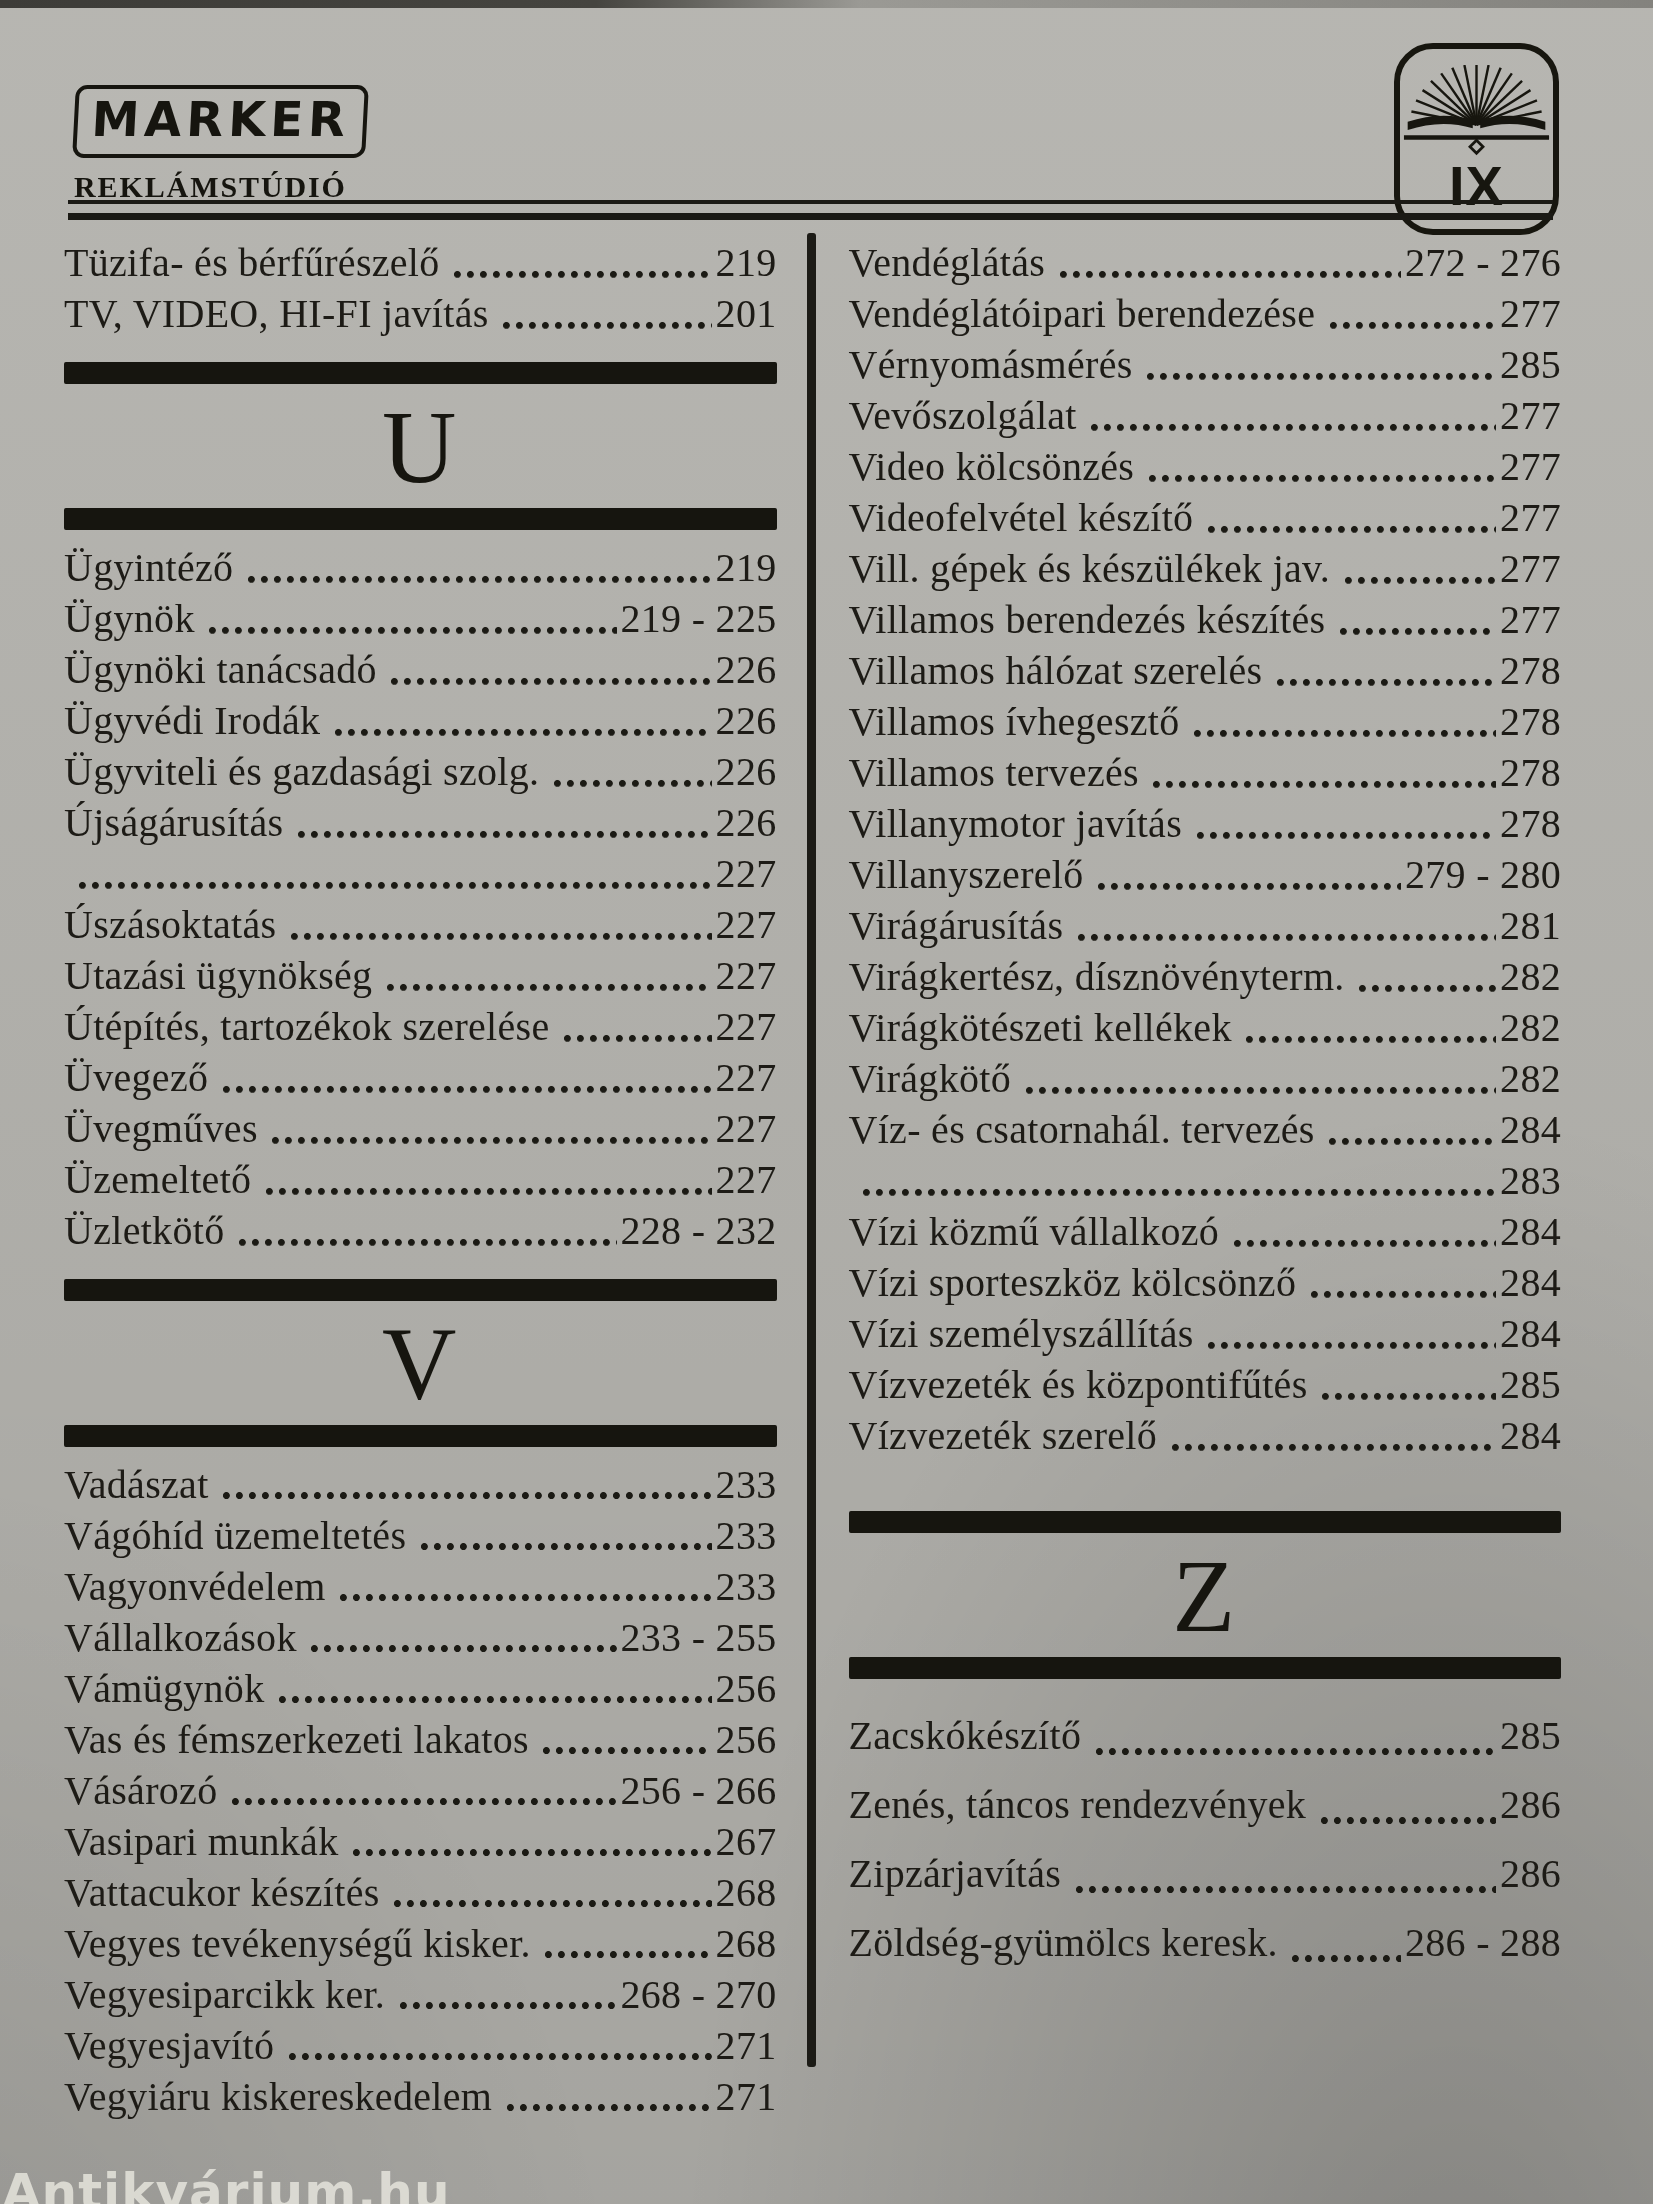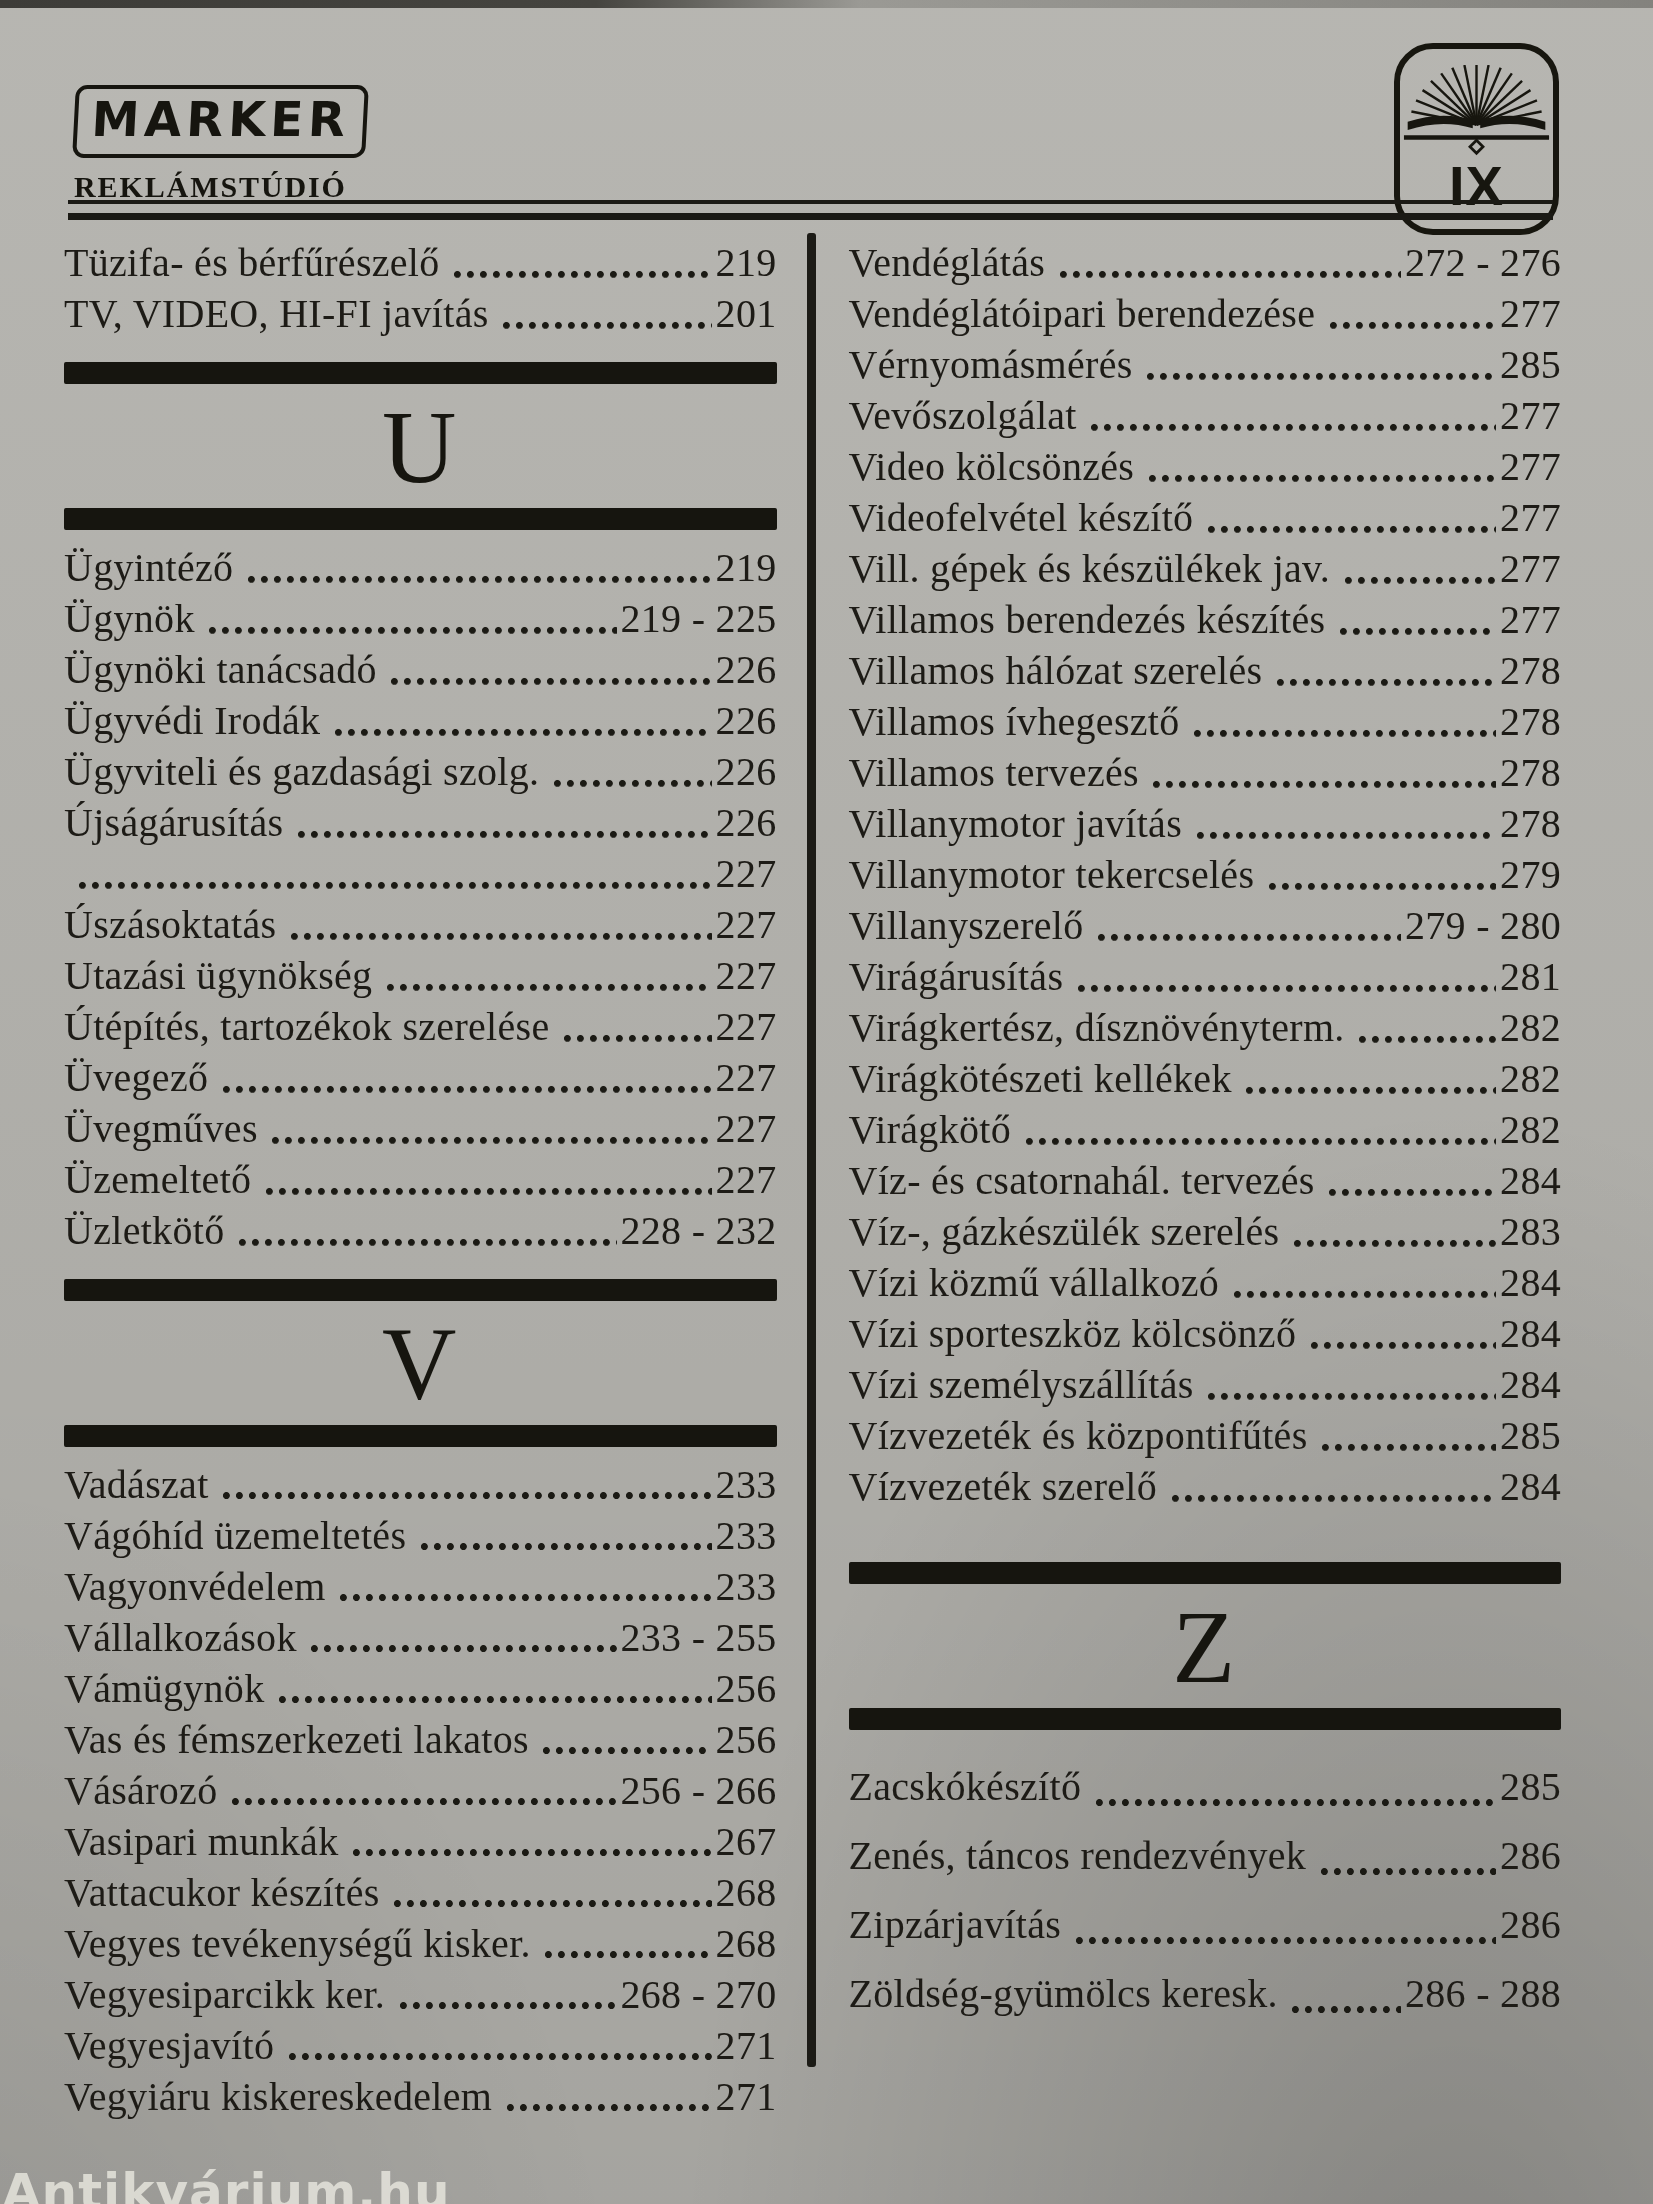--- a/index.html
+++ b/index.html
@@ -341,25 +341,20 @@
           <span class="label">Villamos tervezés</span>
           <span class="leader"></span>
           <span class="pages">278</span>
         </div>
         <div class="row">
           <span class="label">Villanymotor javítás</span>
           <span class="leader"></span>
           <span class="pages">278</span>
         </div>
         <div class="row">
-          <span class="label">Villanymotor tekercselés</span>
-          <span class="leader"></span>
-          <span class="pages">279</span>
-        </div>
-        <div class="row">
           <span class="label">Villanyszerelő</span>
           <span class="leader"></span>
           <span class="pages">279 - 280</span>
         </div>
         <div class="row">
           <span class="label">Virágárusítás</span>
           <span class="leader"></span>
           <span class="pages">281</span>
         </div>
         <div class="row">
@@ -376,21 +371,20 @@
           <span class="label">Virágkötő</span>
           <span class="leader"></span>
           <span class="pages">282</span>
         </div>
         <div class="row">
           <span class="label">Víz- és csatornahál. tervezés</span>
           <span class="leader"></span>
           <span class="pages">284</span>
         </div>
         <div class="row">
-          <span class="label">Víz-, gázkészülék szerelés</span>
           <span class="leader"></span>
           <span class="pages">283</span>
         </div>
         <div class="row">
           <span class="label">Vízi közmű vállalkozó</span>
           <span class="leader"></span>
           <span class="pages">284</span>
         </div>
         <div class="row">
           <span class="label">Vízi sporteszköz kölcsönző</span>

